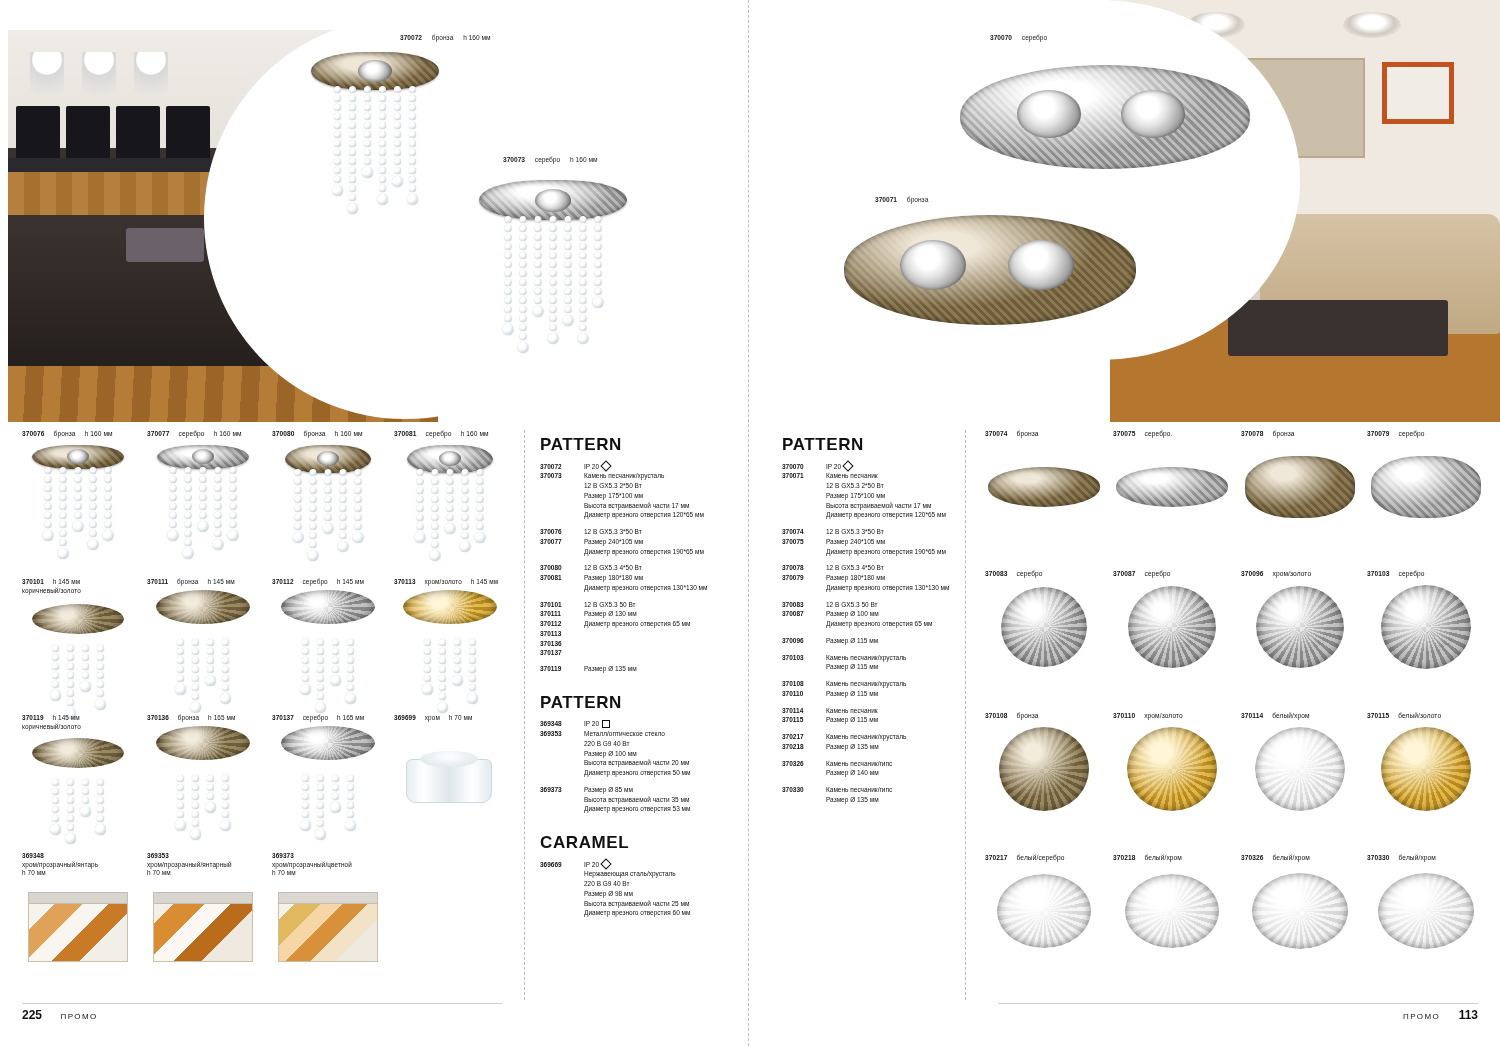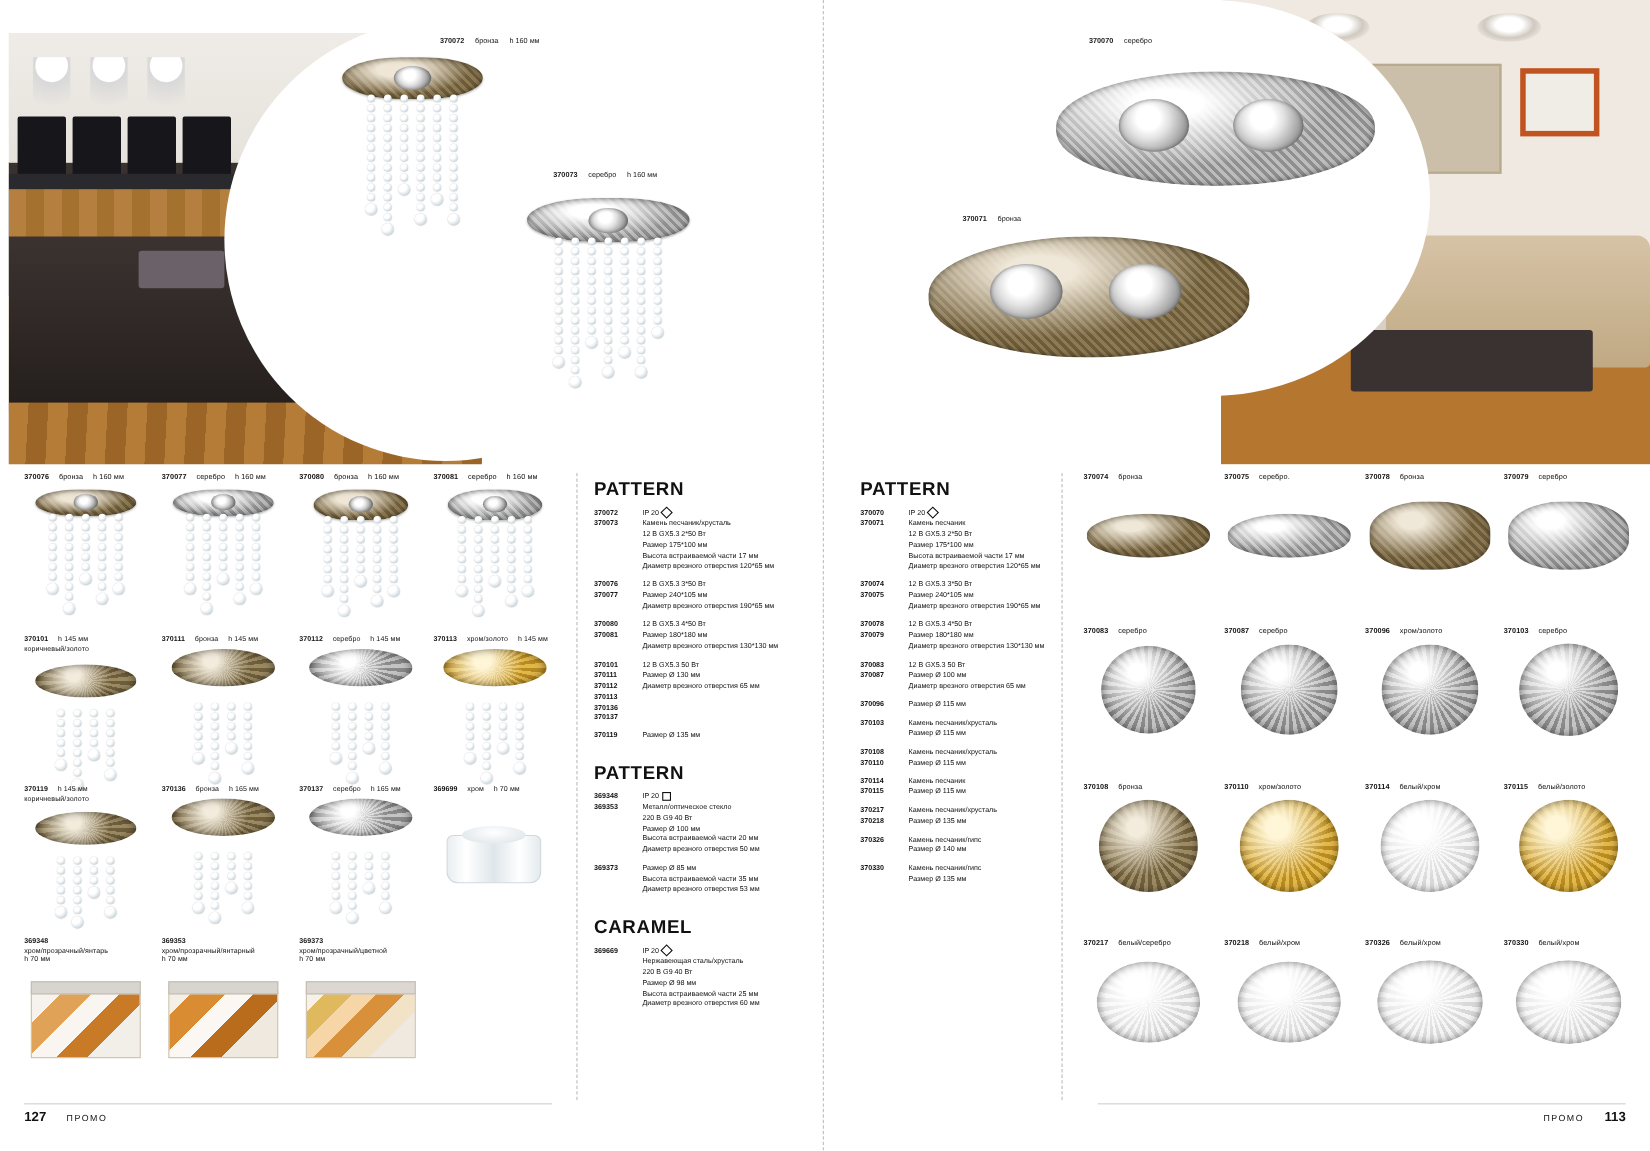--- a/index.html
+++ b/index.html
@@ -1512,21 +1512,21 @@
       <div class="rart">
         <div class="ring white" style="width:96px; height:76px;"></div>
         <div class="lamp" style="left:50%; top:52%; transform:translate(-50%,-50%); width:32px; height:28px;"></div>
       </div>
     </div>
   </div>
 
 
   <div class="hrule" style="left:22px; bottom:42px; width:480px;"></div>
   <div class="footer" style="left:22px;">
-    <span class="pg">127</span>
+    <span class="pg">225</span>
     <span class="lbl" style="margin-left:16px;">ПРОМО</span>
   </div>
 
   <div class="hrule" style="right:22px; bottom:42px; width:480px;"></div>
   <div class="footer" style="right:22px;">
     <span class="lbl" style="margin-right:16px;">ПРОМО</span>
     <span class="pg">113</span>
   </div>
 
 </div>

